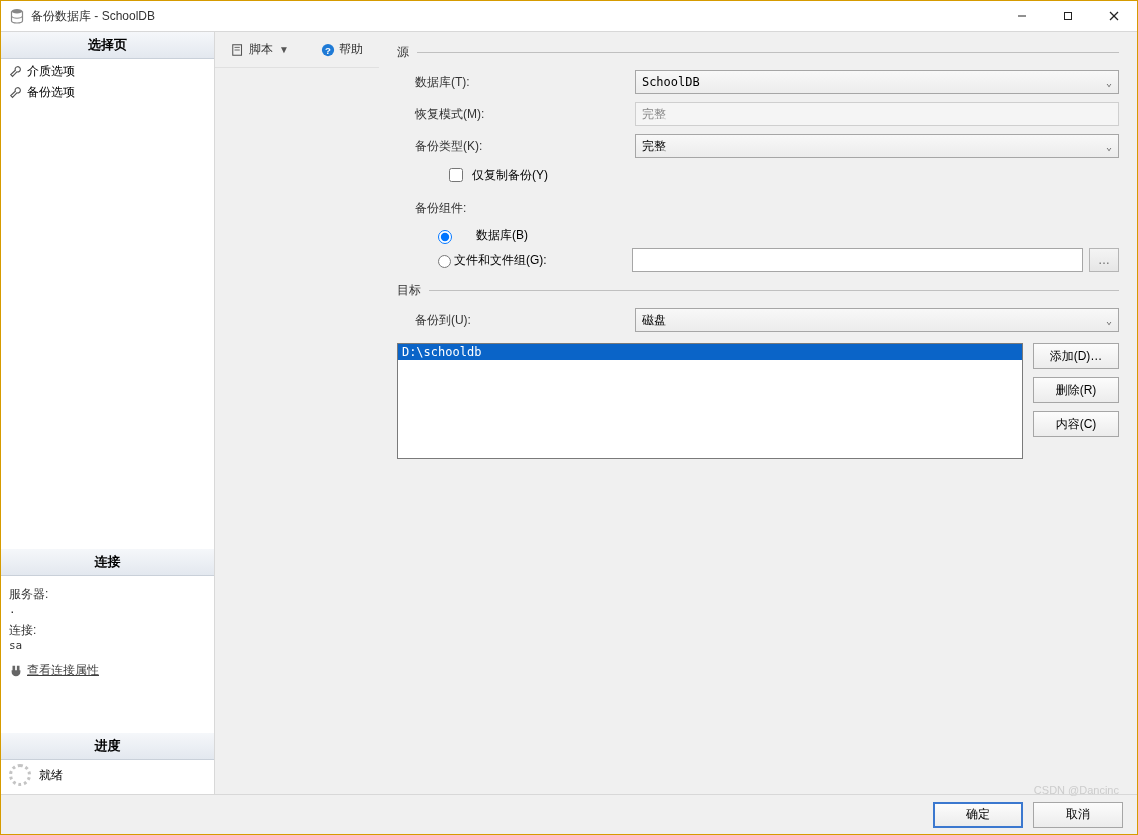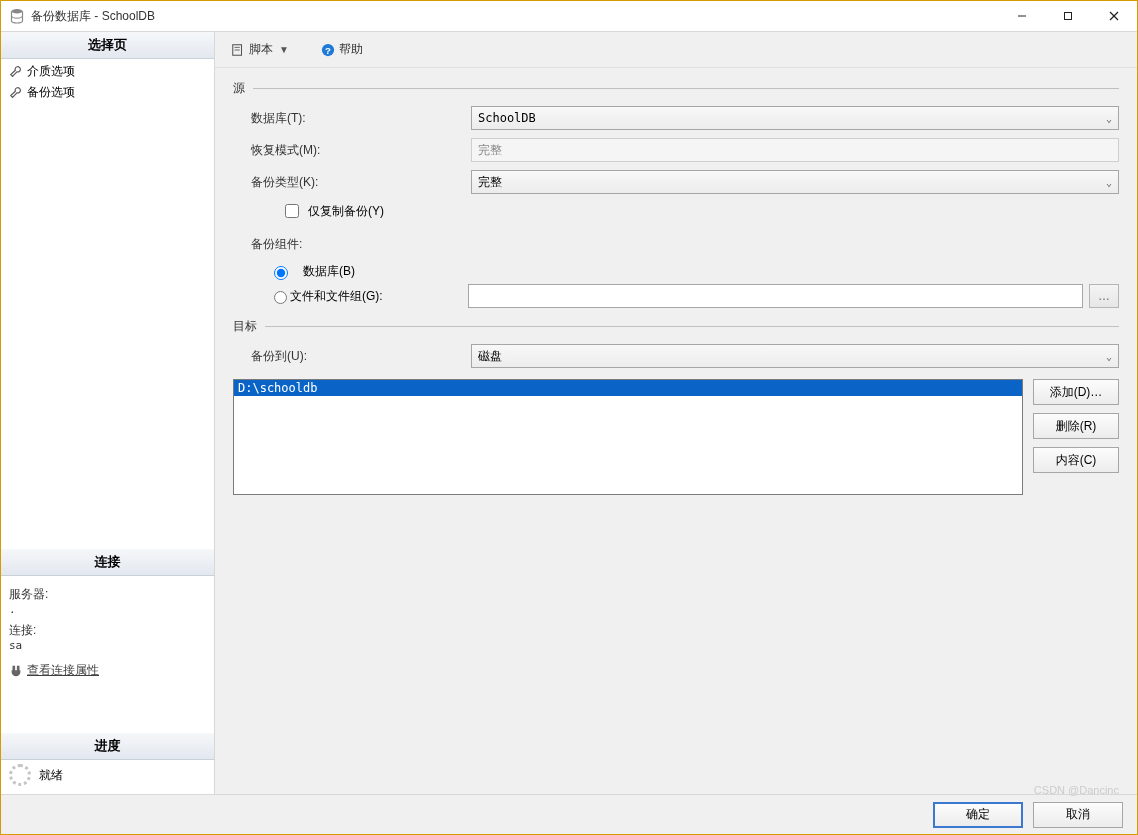--- a/index.html
+++ b/index.html
@@ -22,39 +22,39 @@
   .page-item .wrench-icon { width: 14px; height: 14px; }
   .sidebar-flex { flex: 1; }
   .conn-section { padding: 6px 8px 4px 8px; font-size: 12px; }
   .conn-label { color: #333; margin-top: 4px; }
   .conn-value { color: #333; font-family: Consolas, monospace; font-size: 11px; margin-bottom: 6px; }
   .conn-link { margin-top: 10px; display: flex; align-items: center; gap: 4px; }
   .conn-link a { color: #404040; text-decoration: underline; }
   .progress-area { padding: 4px 8px 8px 8px; display: flex; align-items: center; gap: 8px; }
   .spinner { width: 22px; height: 22px; border: 3px dotted #c4c4c4; border-radius: 50%; }
   
-  .main { flex: 1; background: #f0f0f0; display: flex; flex-direction: column; justify-content: flex-end; }
+  .main { flex: 1; background: #f0f0f0; display: flex; flex-direction: row; justify-content: flex-end; }
   .toolbar { height: 36px; display: flex; align-items: center; padding: 0 10px; gap: 4px; border-bottom: 1px solid #e0e0e0; }
   .toolbar .tool-btn { padding: 4px 6px; display: flex; align-items: center; gap: 4px; color: #333; }
   .toolbar .dropdown-caret { font-size: 10px; color: #555; margin-left: 2px; }
   .toolbar .help-icon { width: 14px; height: 14px; margin-left: 8px; }
   .content { flex: 1; padding: 12px 18px 10px 18px; overflow: auto; }
   .section { margin-bottom: 10px; }
   .section-head { display: flex; align-items: center; margin-bottom: 8px; }
   .section-head .section-title { color: #333; font-size: 12px; margin-right: 8px; }
   .section-head .rule { flex: 1; height: 1px; background: #c0c0c0; }
   .form-row { display: flex; align-items: center; margin: 6px 0 6px 18px; min-height: 26px; }
   .form-row .label { width: 220px; color: #333; }
   .form-row .field { flex: 1; }
   .select-box { width: 100%; height: 24px; border: 1px solid #a6a6a6; background: linear-gradient(#f8f8f8,#ececec); color: #000; padding: 0 6px; display: flex; align-items: center; position: relative; font-family: Consolas, monospace; font-size: 12px; }
   .select-box .caret { position: absolute; right: 6px; font-size: 10px; color: #555; }
   .readonly-box { width: 100%; height: 24px; border: 1px solid #cfcfcf; background: #f5f5f5; color: #888; padding: 0 6px; display: flex; align-items: center; }
   .checkbox-row { display: flex; align-items: center; gap: 6px; margin: 4px 0 4px 48px; }
   .checkbox-row input[type=checkbox] { width: 14px; height: 14px; }
-  .radio-row { display: flex; align-items: center; gap: 12px; margin: 4px 0 4px 36px; }
+  .radio-row { display: flex; align-items: center; gap: 21px; margin: 4px 0 4px 36px; }
   .radio-row input[type=radio] { width: 14px; height: 14px; }
   .filegroup-row { display: flex; align-items: center; margin: 4px 0 4px 36px; }
   .filegroup-row .text-input { flex: 1; height: 24px; border: 1px solid #a6a6a6; background: #fff; margin-left: 38px; }
   .browse-btn { width: 30px; height: 24px; border: 1px solid #b5b5b5; background: linear-gradient(#f4f4f4,#e6e6e6); color: #666; display: flex; align-items: center; justify-content: center; font-size: 12px; margin-left: 6px; }
   .dest-row { display: flex; gap: 10px; margin-top: 10px; }
   .dest-list { flex: 1; height: 116px; border: 1px solid #7a7a7a; background: #fff; overflow: hidden; }
   .dest-list .item { background: #0a64c8; color: #fff; padding: 1px 4px; font-family: Consolas, monospace; font-size: 12px; }
   .dest-buttons { display: flex; flex-direction: column; gap: 8px; }
   .btn { min-width: 86px; height: 26px; border: 1px solid #a6a6a6; background: linear-gradient(#fcfcfc,#ececec); color: #000; padding: 0 10px; display: flex; align-items: center; justify-content: center; font-size: 12px; }
   

